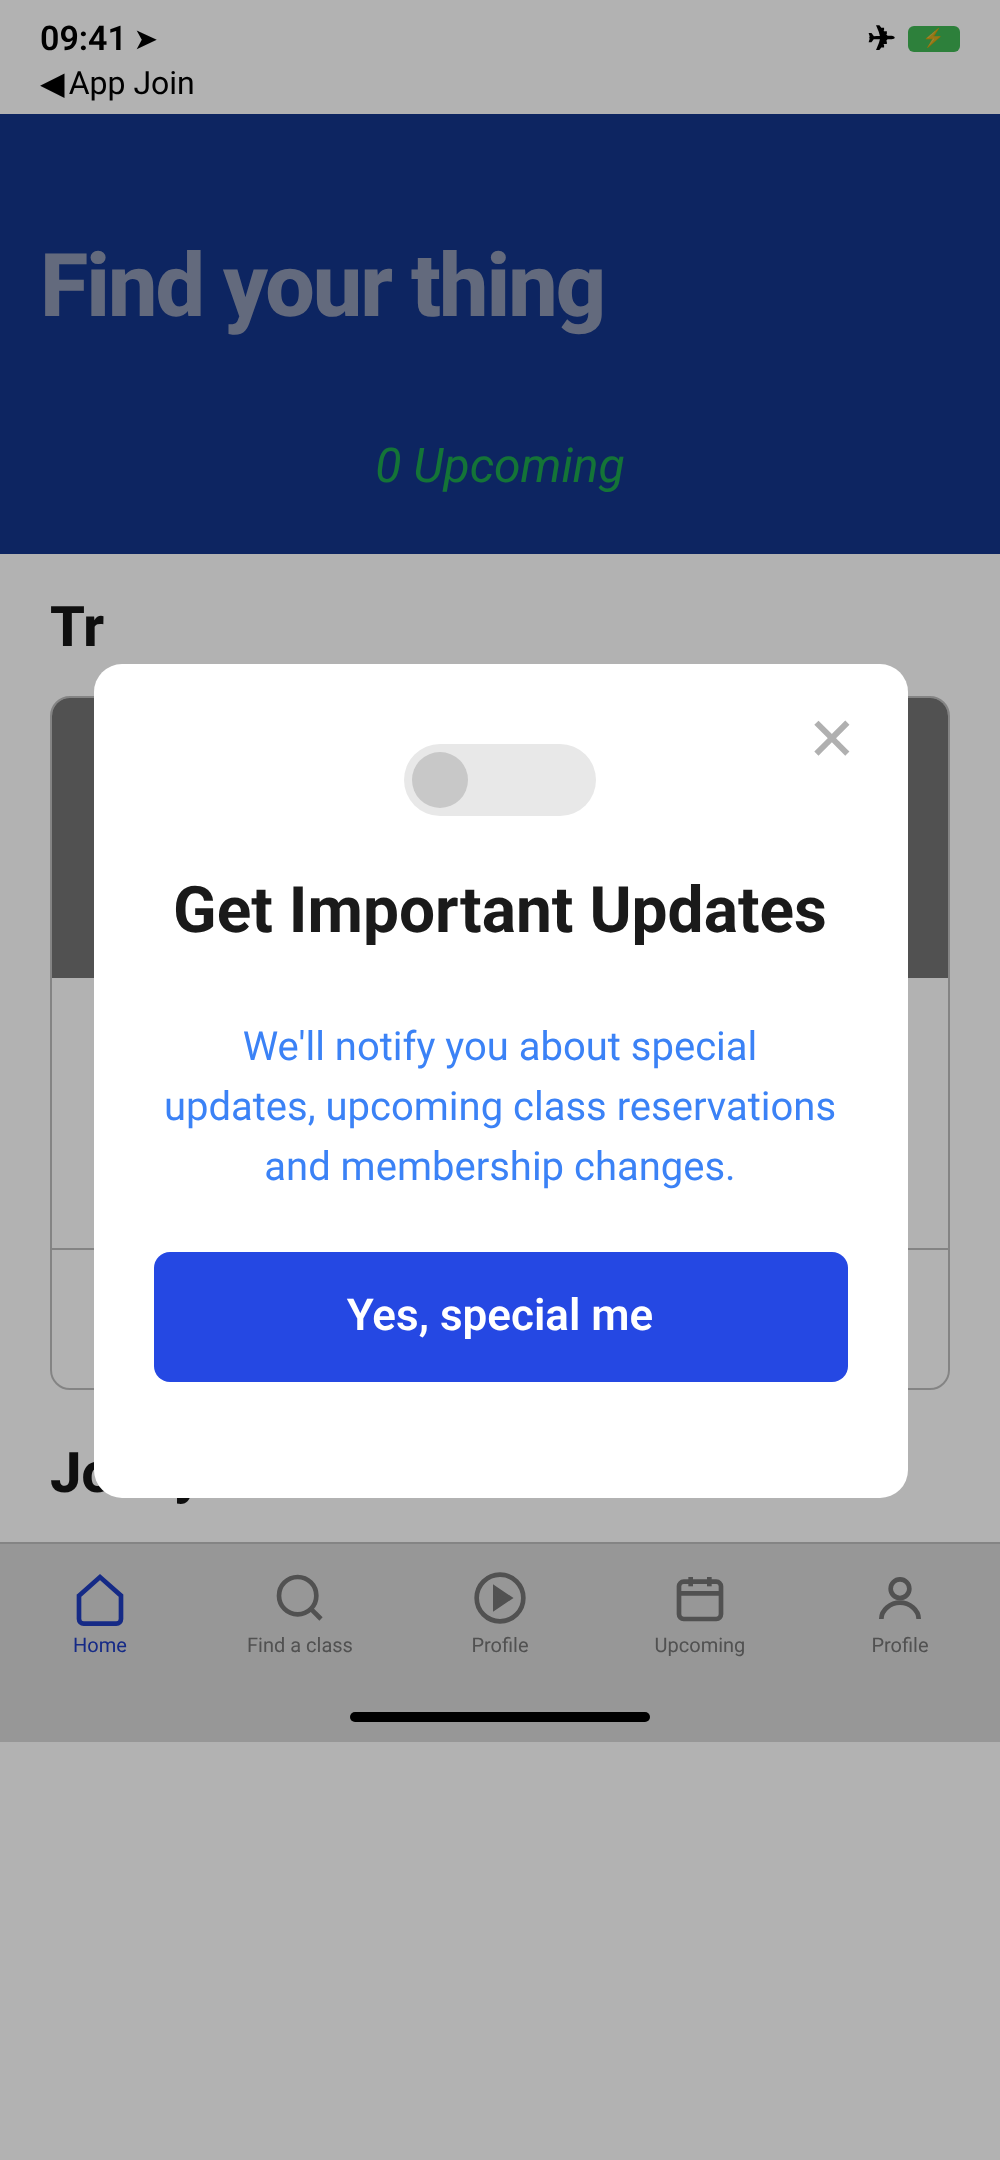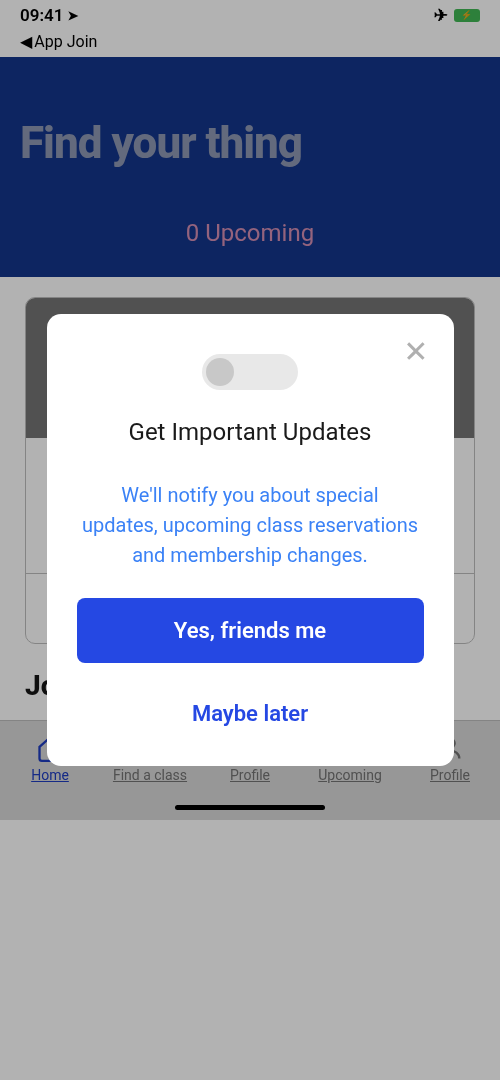--- a/index.html
+++ b/index.html
@@ -1,28 +1,28 @@
 <!DOCTYPE html>
 <html><head>
   <meta charset="utf-8">
   <style>
     * { margin: 0; padding: 0; box-sizing: border-box; font-family: -apple-system, BlinkMacSystemFont, 'Segoe UI', Roboto, sans-serif; }
     body { width: 500px; height: 1080px; position: relative; overflow: hidden; background: #fff; }
     
-    .status-bar { height: 30px; display: flex; justify-content: space-between; align-items: center; padding: 0 20px; font-size: 17px; font-weight: 600; }
+    .status-bar { height: 30px; display: flex; justify-content: space-between; align-items: flex-end; padding: 0 20px; font-size: 17px; font-weight: 600; }
     .status-left { display: flex; align-items: center; gap: 4px; }
     .status-right { display: flex; align-items: center; gap: 6px; }
     .location-arrow { font-size: 13px; }
     .battery { width: 26px; height: 13px; background: #4cd964; border-radius: 3px; position: relative; display:flex; align-items:center; justify-content:center; color:#fff; font-size:9px;}
     
     .back-app { padding: 2px 20px 6px; font-size: 16px; color: #000; display: flex; align-items: center; gap: 2px; }
     
     .hero { background: #1840a3; padding: 60px 20px 30px; color: #fff; text-align: left; }
     .hero-title { font-size: 44px; font-weight: 800; color: #a8b3d4; letter-spacing: -1px; }
-    .hero-stats { margin-top: 50px; font-size: 24px; color: #f9a8d4; display: flex; justify-content: center; gap: 30px; }
+    .hero-stats { margin-top: 50px; font-size: 24px; color: #22c55e; display: flex; justify-content: center; gap: 30px; font-style: italic; }
     
     .section { padding: 20px 25px; }
     .section-title { font-size: 28px; font-weight: 800; color: #1a1a1a; margin-bottom: 18px; }
     
     .card { border: 1px solid #e0e0e0; border-radius: 10px; overflow: hidden; }
     .card-image { height: 140px; background: #888; }
     .card-body { padding: 25px 28px 20px; }
     .card-text { font-size: 20px; color: #555; line-height: 1.5; }
     .card-footer { border-top: 1px solid #e0e0e0; padding: 22px 28px; display: flex; justify-content: space-between; align-items: center; }
     .card-link { color: #2548e3; font-size: 21px; font-weight: 600; }
@@ -30,29 +30,29 @@
     
     .friends-card { height: 80px; background: linear-gradient(#c77, #b88); border-radius: 10px; margin-top: 10px; position: relative; overflow: hidden; }
     .avatar { position: absolute; width: 50px; height: 60px; background: #c9a07a; border-radius: 25px 25px 20px 20px; }
     .av1 { left: 180px; top: 10px; }
     .av2 { left: 360px; top: 10px; background:#d1b090;}
     
     .tab-bar { position: absolute; bottom: 0; left: 0; right: 0; height: 100px; border-top: 1px solid #e0e0e0; background: #fff; display: flex; justify-content: space-around; padding-top: 12px; }
     .tab-item { display: flex; flex-direction: column; align-items: center; gap: 4px; color: #888; width:20%;}
     .tab-item.active { color: #2548e3; }
     .tab-icon { width: 30px; height: 30px; display: flex; align-items: center; justify-content: center; }
-    .tab-label { font-size: 14px; text-decoration: underline; }
+    .tab-label { font-size: 10px; }
     .home-indicator { position: absolute; bottom: 10px; left: 50%; transform: translateX(-50%); width: 150px; height: 5px; background: #000; border-radius: 3px; }
     
     .overlay { position: absolute; inset: 0; background: rgba(0,0,0,0.3); display: flex; align-items: center; justify-content: center; }
     .modal { background: #fff; border-radius: 14px; width: 407px; padding: 30px; text-align: center; position: relative; }
     .modal-close { position: absolute; top: 20px; right: 25px; font-size: 30px; color: #b0b0b0; font-weight: 300; cursor: pointer; }
     .toggle { margin: 10px auto 28px; width: 96px; height: 36px; background: #e8e8e8; border-radius: 18px; position: relative; }
     .toggle-knob { position: absolute; left: 4px; top: 4px; width: 28px; height: 28px; background: #c8c8c8; border-radius: 50%; }
-    .modal-title { font-size: 24px; font-weight: 400; color: #1a1a1a; margin-bottom: 34px; }
+    .modal-title { font-size: 32px; font-weight: 700; color: #1a1a1a; margin-bottom: 34px; }
     .modal-text { font-size: 20px; color: #3b82f6; line-height: 1.5; margin-bottom: 28px; padding: 0 5px;}
     .btn-primary { background: #2548e3; color: #fff; border-radius: 8px; padding: 20px; font-size: 22px; font-weight: 600; margin-bottom: 28px; cursor: pointer; }
     .btn-secondary { color: #2548e3; font-size: 22px; font-weight: 600; padding: 10px; cursor: pointer; }
     
     .dimmed { filter: brightness(0.85); }
   </style>
 </head>
 <body>
 
 <div class="dimmed">
@@ -75,20 +75,21 @@
     <h1 class="hero-title">Find your thing</h1>
     <div class="hero-stats">
       <div>
         <span>0</span>
         <span>Upcoming</span>
       </div>
     </div>
   </div>
 
   <div class="section">
+    <div class="section-title">Tr</div>
     <div class="card">
       <div class="card-image"></div>
       <div class="card-body">
         <p class="card-text">Book classes, watch videos and build a community that taps into your healthiest self</p>
       </div>
       <div class="card-footer">
         <span class="card-link">Find a class</span>
         <span class="chevron">›</span>
       </div>
     </div>
@@ -157,19 +158,16 @@
   <div class="modal">
     <div class="modal-close">
       <span>✕</span>
     </div>
     <div class="toggle">
       <div class="toggle-knob"></div>
     </div>
     <h2 class="modal-title">Get Important Updates</h2>
     <p class="modal-text">We'll notify you about special updates, upcoming class reservations and membership changes.</p>
     <div class="btn-primary">
-      <span>Yes, friends me</span>
-    </div>
-    <div class="btn-secondary">
-      <span>Maybe later</span>
+      <span>Yes, special me</span>
     </div>
   </div>
 </div>
 
 </body></html>

